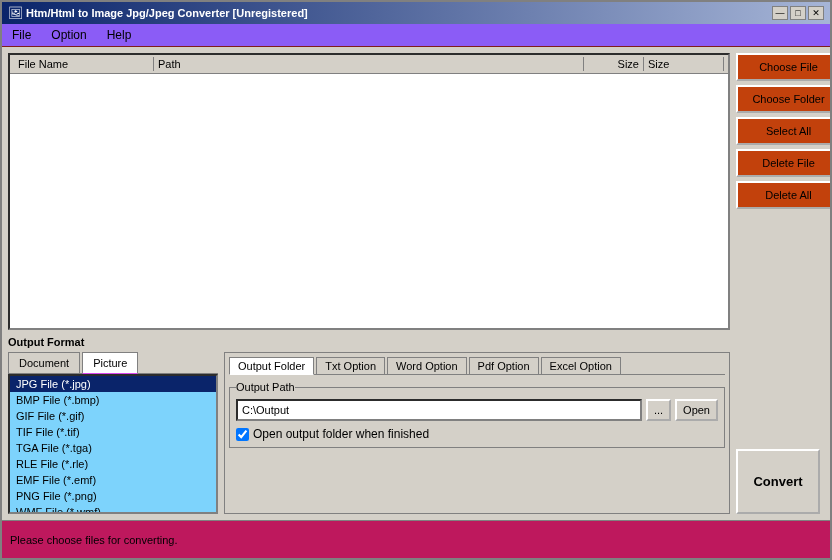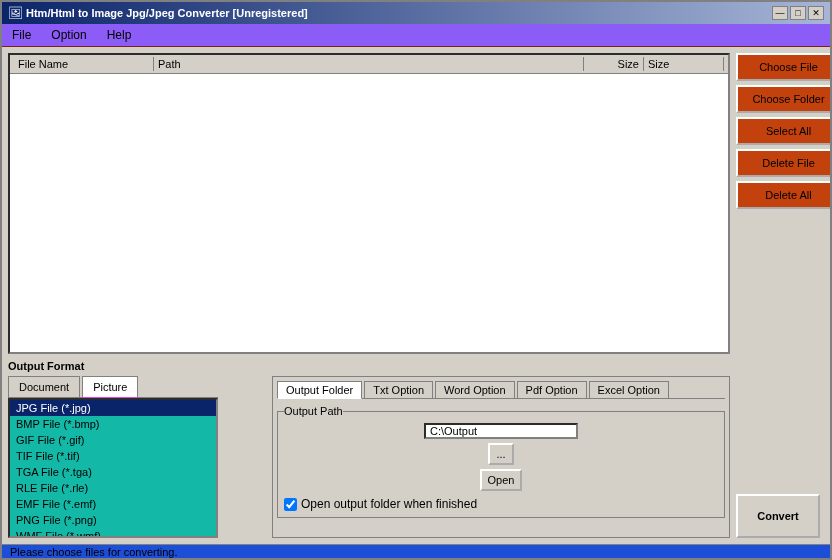--- a/index.html
+++ b/index.html
@@ -132,21 +132,21 @@
     }
     .tab-btn.active {
       background: white;
       border-bottom: 1px solid #d946ef;
       margin-bottom: -1px;
       z-index: 1;
       position: relative;
     }
     .format-listbox {
       border: 2px inset #808080;
-      background: #14b8a6;
+      background: #7dd3fc;
       height: 140px;
       overflow-y: auto;
     }
     .format-listbox .item {
       padding: 2px 6px;
       cursor: pointer;
       font-size: 11px;
       white-space: nowrap;
     }
     .format-listbox .item.selected {
@@ -156,21 +156,20 @@
     .right-panel-top {
       flex: 1;
       display: flex;
       flex-direction: column;
     }
     .option-tabs-area {
       flex: 1;
       border: 1px solid #808080;
       background: #d4d0c8;
       padding: 4px;
-      margin-left: 48px;
     }
     .option-tabs-row {
       display: flex;
       border-bottom: 1px solid #808080;
       margin-bottom: 6px;
     }
     .option-tab {
       padding: 2px 8px;
       background: #d4d0c8;
       border: 1px solid #808080;
@@ -184,21 +183,20 @@
       border-bottom: 1px solid white;
       margin-bottom: -1px;
       z-index: 1;
       position: relative;
     }
     .output-path-row {
       display: flex;
       align-items: center;
       gap: 4px;
       margin-bottom: 6px;
-      flex-direction: column;
     }
     .output-path-input {
       flex: 1;
       height: 22px;
       border: 2px inset #808080;
       padding: 0 4px;
       font-size: 11px;
     }
     .small-btn {
       height: 22px;
@@ -223,39 +221,39 @@
       border: 2px outset #ffffff;
       cursor: pointer;
       font-size: 11px;
       text-align: center;
       display: flex;
       align-items: center;
       justify-content: center;
     }
     .convert-btn {
       width: 84px;
-      height: 44px;
+      height: 65px;
       background: #d4d0c8;
       border: 2px outset #ffffff;
       cursor: pointer;
-      font-size: 11px;
+      font-size: 13px;
       font-weight: bold;
       display: flex;
       align-items: center;
       justify-content: center;
       margin-top: auto;
     }
     .status-bar {
-      background: #1d4ed8;
+      background: #be185d;
       border-top: 1px solid #808080;
       padding: 2px 8px;
       font-size: 11px;
       display: flex;
       align-items: center;
-      height: 14px;
+      height: 38px;
     }
     .right-col {
       display: flex;
       flex-direction: column;
       width: 88px;
       gap: 4px;
     }
     .center-col {
       flex: 1;
       display: flex;

